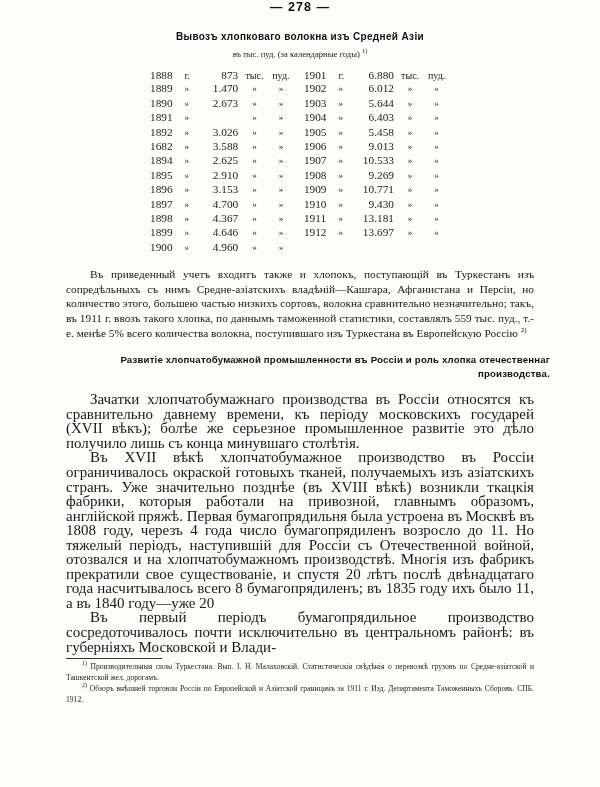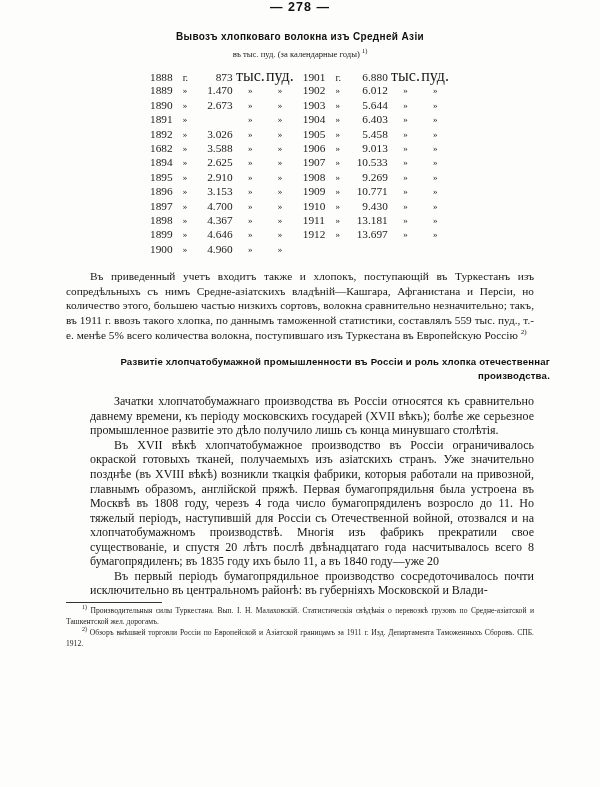--- a/index.html
+++ b/index.html
@@ -80,21 +80,21 @@
     text-align: center;
   }
   .c-u2 {
     width: 31px;
     text-align: center;
   }
   .c-gap {
     width: 14px;
   }
   .unit-head {
-    font-size: 16px;
+    font-size: 10px;
   }
   .ditto {
     font-size: 9px;
     position: relative;
     top: -1px;
   }
   
   .body-block {
     margin: 12px 66px 0 66px;
     font-size: 11.3px;
@@ -122,22 +122,22 @@
     font-size: 9.6px;
     text-align: right;
     line-height: 14px;
     letter-spacing: 0.2px;
     color: #111;
   }
   .section-heading .line2 {
     display: block;
   }
   .para-group {
-    margin: 11px 66px 0 90px;
-    font-size: 12px;
+    margin: 11px 66px 0 66px;
+    font-size: 15px;
     line-height: 14.55px;
     text-align: justify;
     color: #181818;
   }
   .para-group p {
     margin: 0;
   }
   
   .footnote-rule {
     width: 96px;

